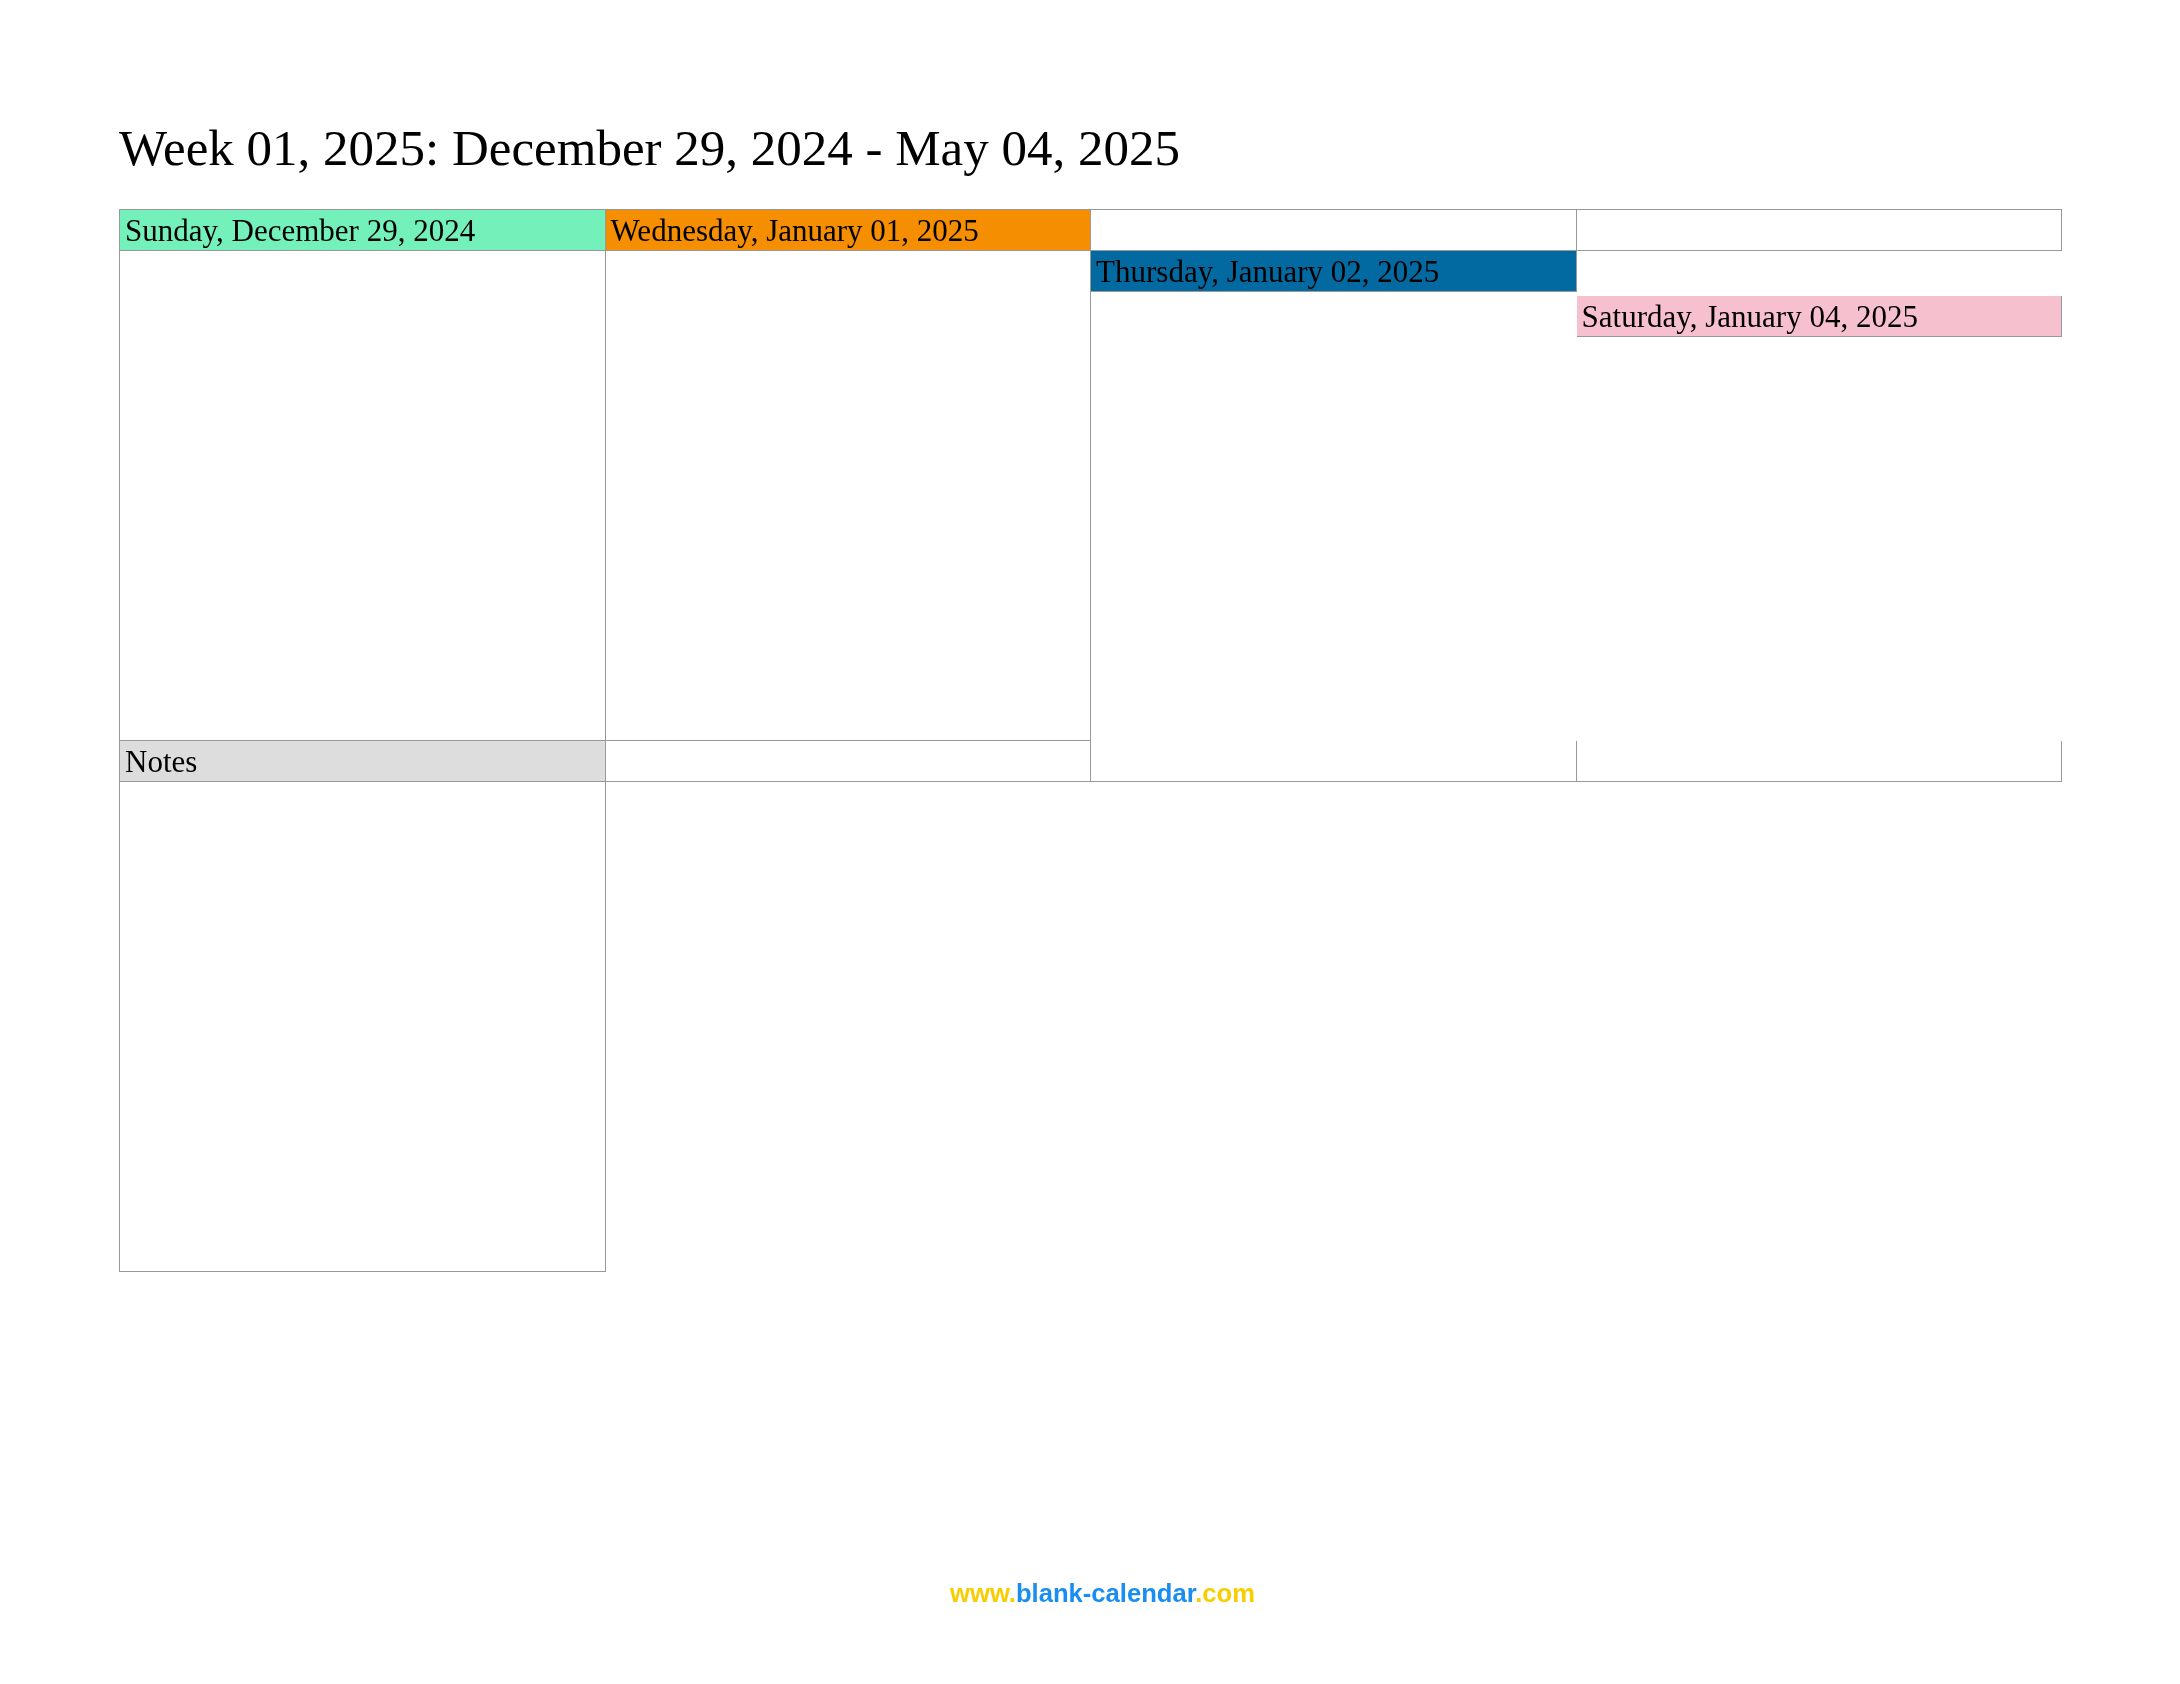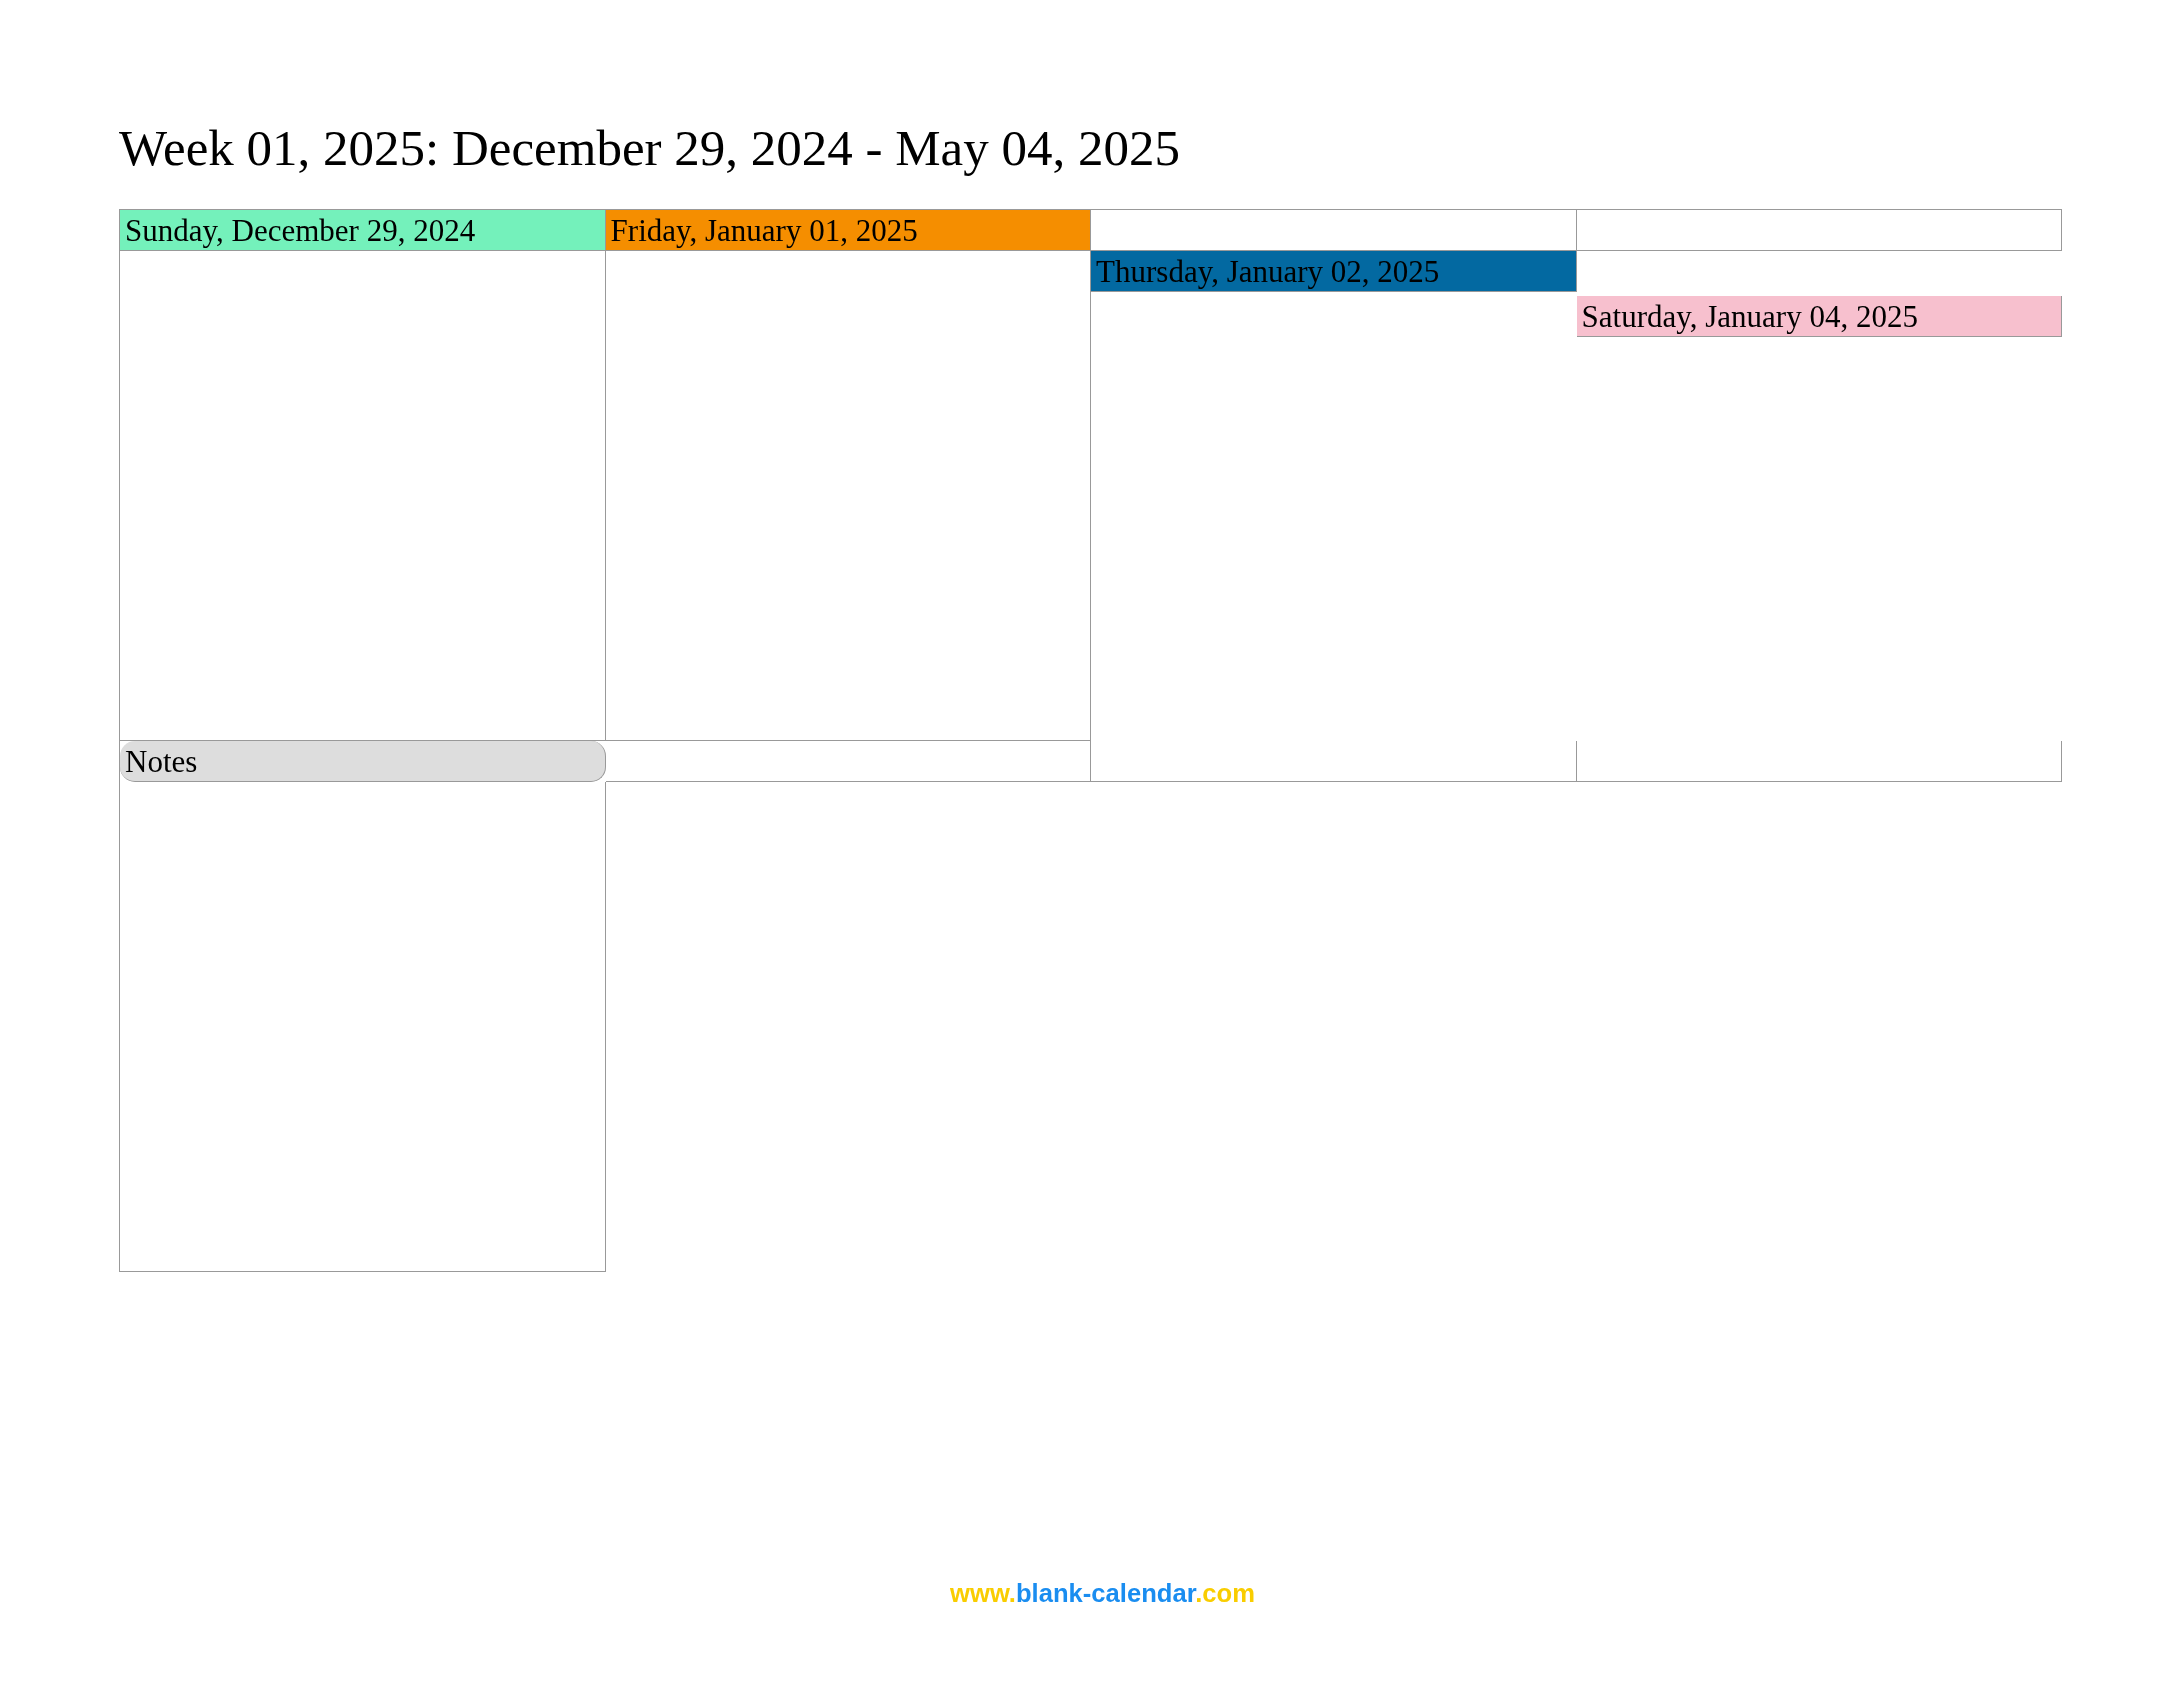--- a/index.html
+++ b/index.html
@@ -46,21 +46,21 @@
       border-right: 1.7px solid #999;
       border-bottom: 1.7px solid #999;
     }
     .bg-sunday { background-color: #74f1bb; }
     .bg-monday { background-color: #f0eed0; }
     .bg-tuesday { background-color: #00e8f7; }
     .bg-wednesday { background-color: #f58e00; }
     .bg-thursday { background-color: #0369a1; }
     .bg-friday { background-color: #f9cd00; }
     .bg-saturday { background-color: #f7c0ce; margin-top: 45px; }
-    .bg-notes { background-color: #dddddd; border-radius: 15px; }
+    .bg-notes { background-color: #dddddd; }
     .footer {
       position: absolute;
       bottom: 77px;
       left: 0;
       right: 0;
       text-align: center;
       font-family: Arial, Helvetica, sans-serif;
       font-size: 25.6px;
       font-weight: bold;
       padding-left: 24px;
@@ -71,21 +71,21 @@
   </style>
 </head>
 <body>
 
 <div class="page">
   <h1 class="title">Week 01, 2025: December 29, 2024 - May 04, 2025</h1>
 
   <div class="calendar-grid">
 
     <div class="cell-header bg-sunday">Sunday, December 29, 2024</div>
-    <div class="cell-header bg-wednesday">Friday, January 01, 2025</div>
+    <div class="cell-header bg-wednesday">Wednesday, January 01, 2025</div>
 
     <div class="cell-body"></div>
     <div class="cell-body"></div>
     <div class="cell-body"></div>
     <div class="cell-body"></div>
 
     <div class="cell-header bg-thursday">Thursday, January 02, 2025</div>
     <div class="cell-header bg-saturday">Saturday, January 04, 2025</div>
     <div class="cell-header bg-notes">Notes</div>
 

